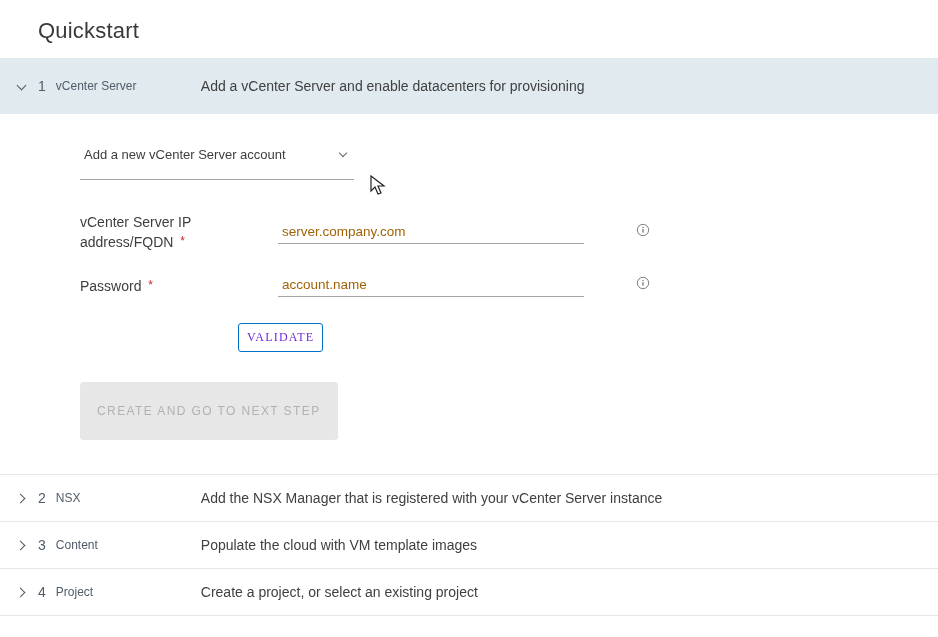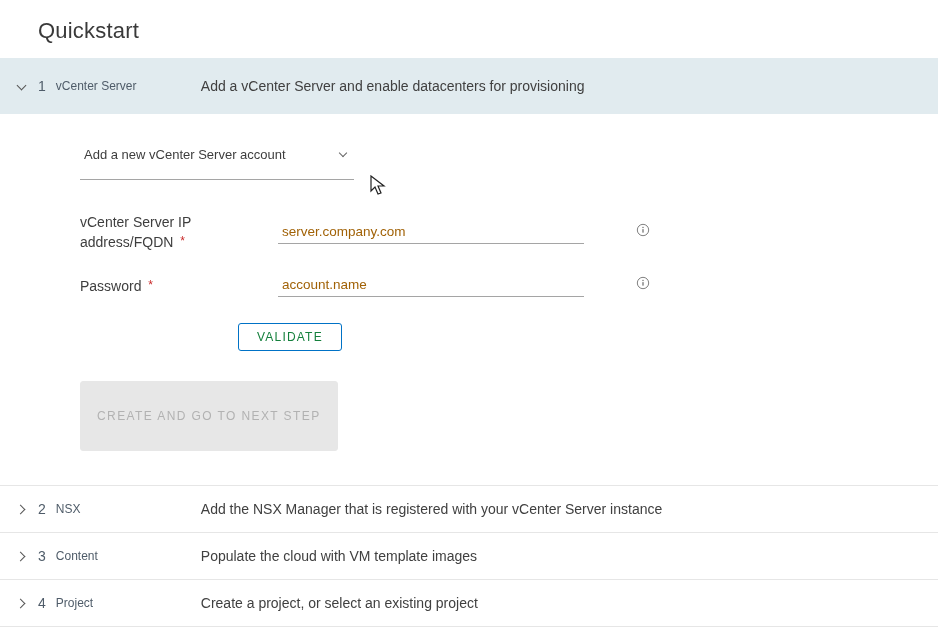--- a/index.html
+++ b/index.html
@@ -146,36 +146,36 @@
       align-self: center;
       position: relative;
       top: -3px;
       cursor: pointer;
     }
     .info-ic svg { width: 14px; height: 14px; }
     .btn-row { margin-top: 26px; margin-left: 158px; }
     .btn-outline {
       background: #fff;
       border: 1px solid #0072c6;
-      color: #15803d;
+      color: #6d28d9;
       font-size: 12px;
       letter-spacing: 1.2px;
-      padding: 6px 18px;
+      padding: 6px 8px;
       border-radius: 3px;
       cursor: pointer;
-      font-family: Liberation Sans, sans-serif;
+      font-family: Liberation Serif, serif;
     }
     .btn-primary-disabled {
       margin-top: 30px;
       background: #e7e7e7;
       border: 1px solid #e7e7e7;
       color: #b2b2b2;
       font-size: 12px;
       letter-spacing: 1.4px;
-      padding: 27px 16px;
+      padding: 21px 16px;
       border-radius: 3px;
       cursor: default;
       font-family: inherit;
     }
     .cursor-img {
       position: absolute;
       pointer-events: none;
       z-index: 999;
     }
   </style>

